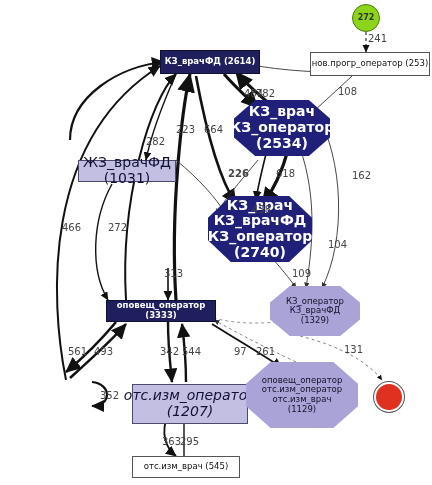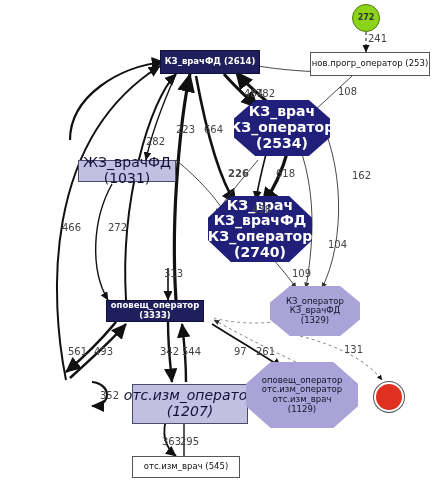--- a/index.html
+++ b/index.html
@@ -125,21 +125,21 @@
 КЗ_оператор
 (2740)</span>
   </div>
 
   <div class="node oct-purple" style="left:270px;top:286px;width:90px;height:50px;">
     <span class="nlines">КЗ_оператор
 КЗ_врачФД
 (1329)</span>
   </div>
 
-  <div class="node rect-dark" style="left:106px;top:300px;width:98px;height:22px;">
+  <div class="node rect-dark" style="left:106px;top:300px;width:110px;height:22px;">
     <span class="nlines">оповещ_оператор (3333)</span>
   </div>
 
 
   <div class="node rect-purple" style="left:132px;top:384px;width:116px;height:40px;font-style:italic;">
     <span class="nlines">отс.изм_оператор (1207)</span>
   </div>
 
   <div class="node oct-purple" style="left:246px;top:362px;width:112px;height:66px;">
     <span class="nlines">оповещ_оператор

